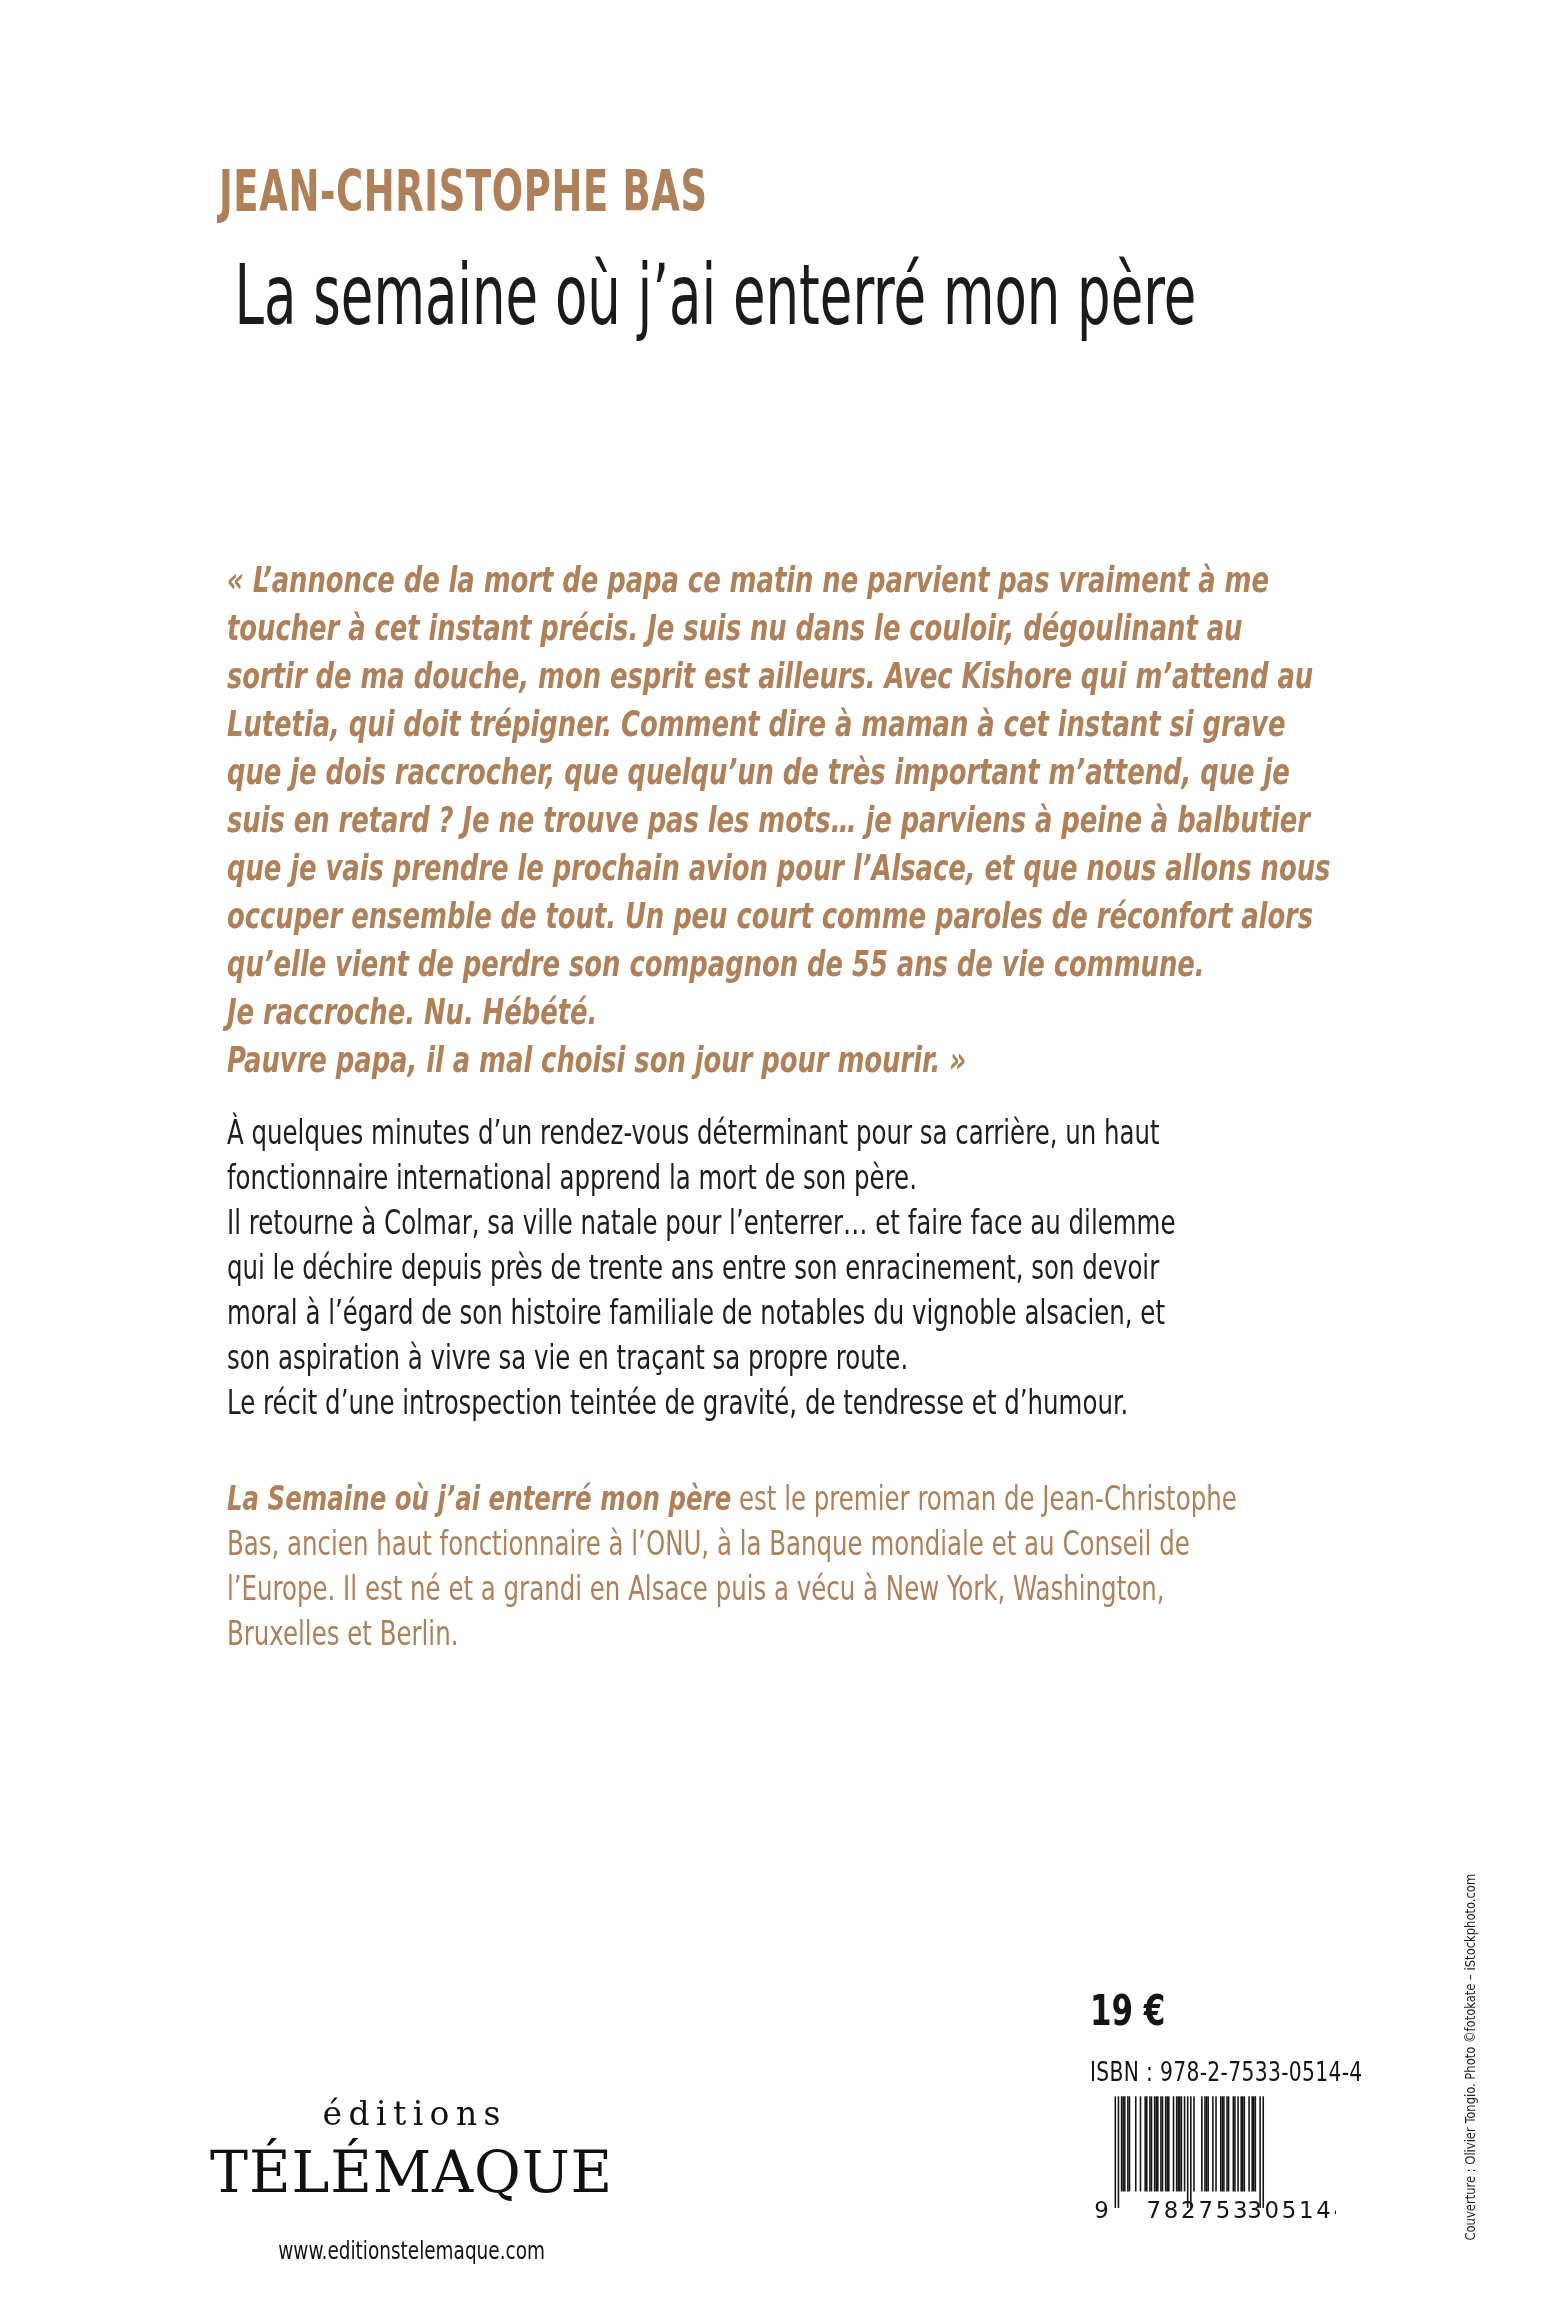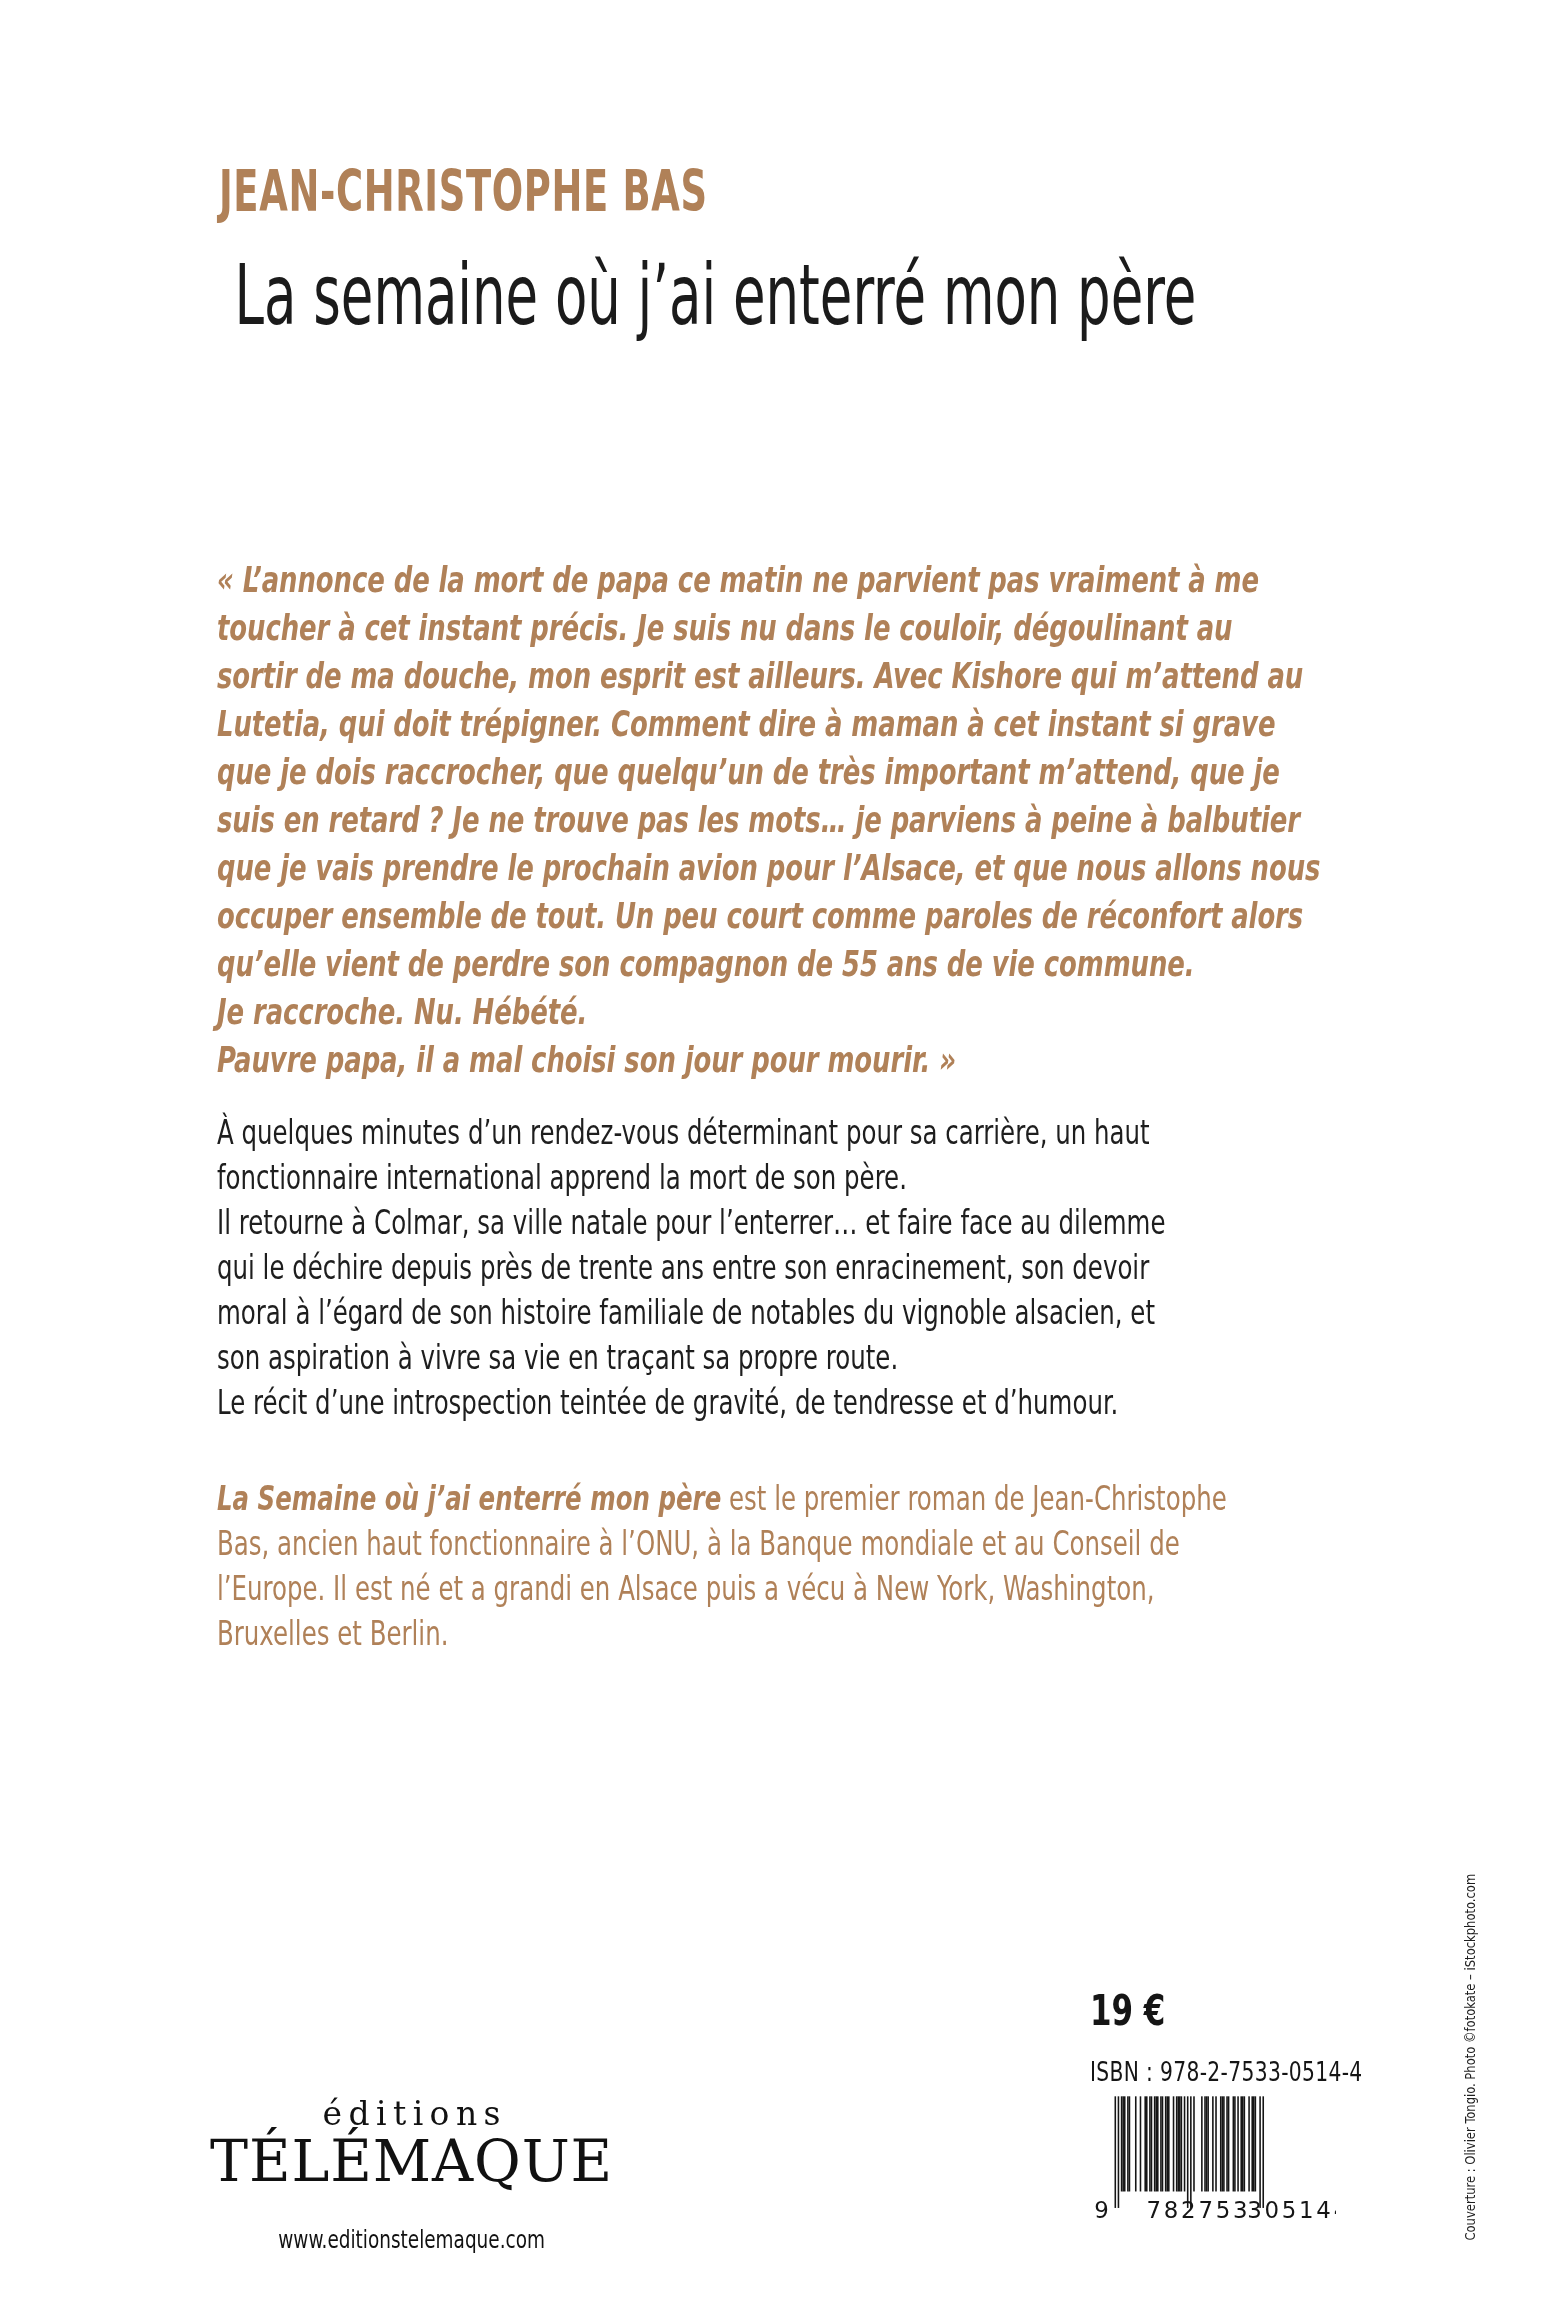--- a/index.html
+++ b/index.html
@@ -49,21 +49,21 @@
     line-height: 1.05;
     margin-top: 31px;
     transform: scaleX(0.70);
     transform-origin: center top;
     white-space: nowrap;
   }
 
   
   .column {
     position: absolute;
-    left: 217px;
+    left: 227px;
     top: 556px;
     width: 1110px;
   }
 
   .quote-block {
     color: #b08158;
     font-family: "DejaVu Sans Condensed", "Liberation Sans Narrow", "Liberation Sans", sans-serif;
     font-weight: 700;
     font-style: italic;
     font-size: 36px;
@@ -119,21 +119,21 @@
     color: #111111;
     line-height: 1.0;
     padding-left: 6.4px;
   }
   .pub-name {
     font-family: "DejaVu Serif", "Liberation Serif", serif;
     font-size: 57px;
     letter-spacing: 0.9px;
     color: #111111;
     line-height: 1.05;
-    margin-top: 2px;
+    margin-top: 13px;
   }
   .pub-url {
     font-family: "DejaVu Sans Condensed", "Liberation Sans Narrow", "Liberation Sans", sans-serif;
     font-weight: 400;
     font-size: 25px;
     color: #111111;
     margin-top: 33px;
     transform: scaleX(0.82);
   }
 

